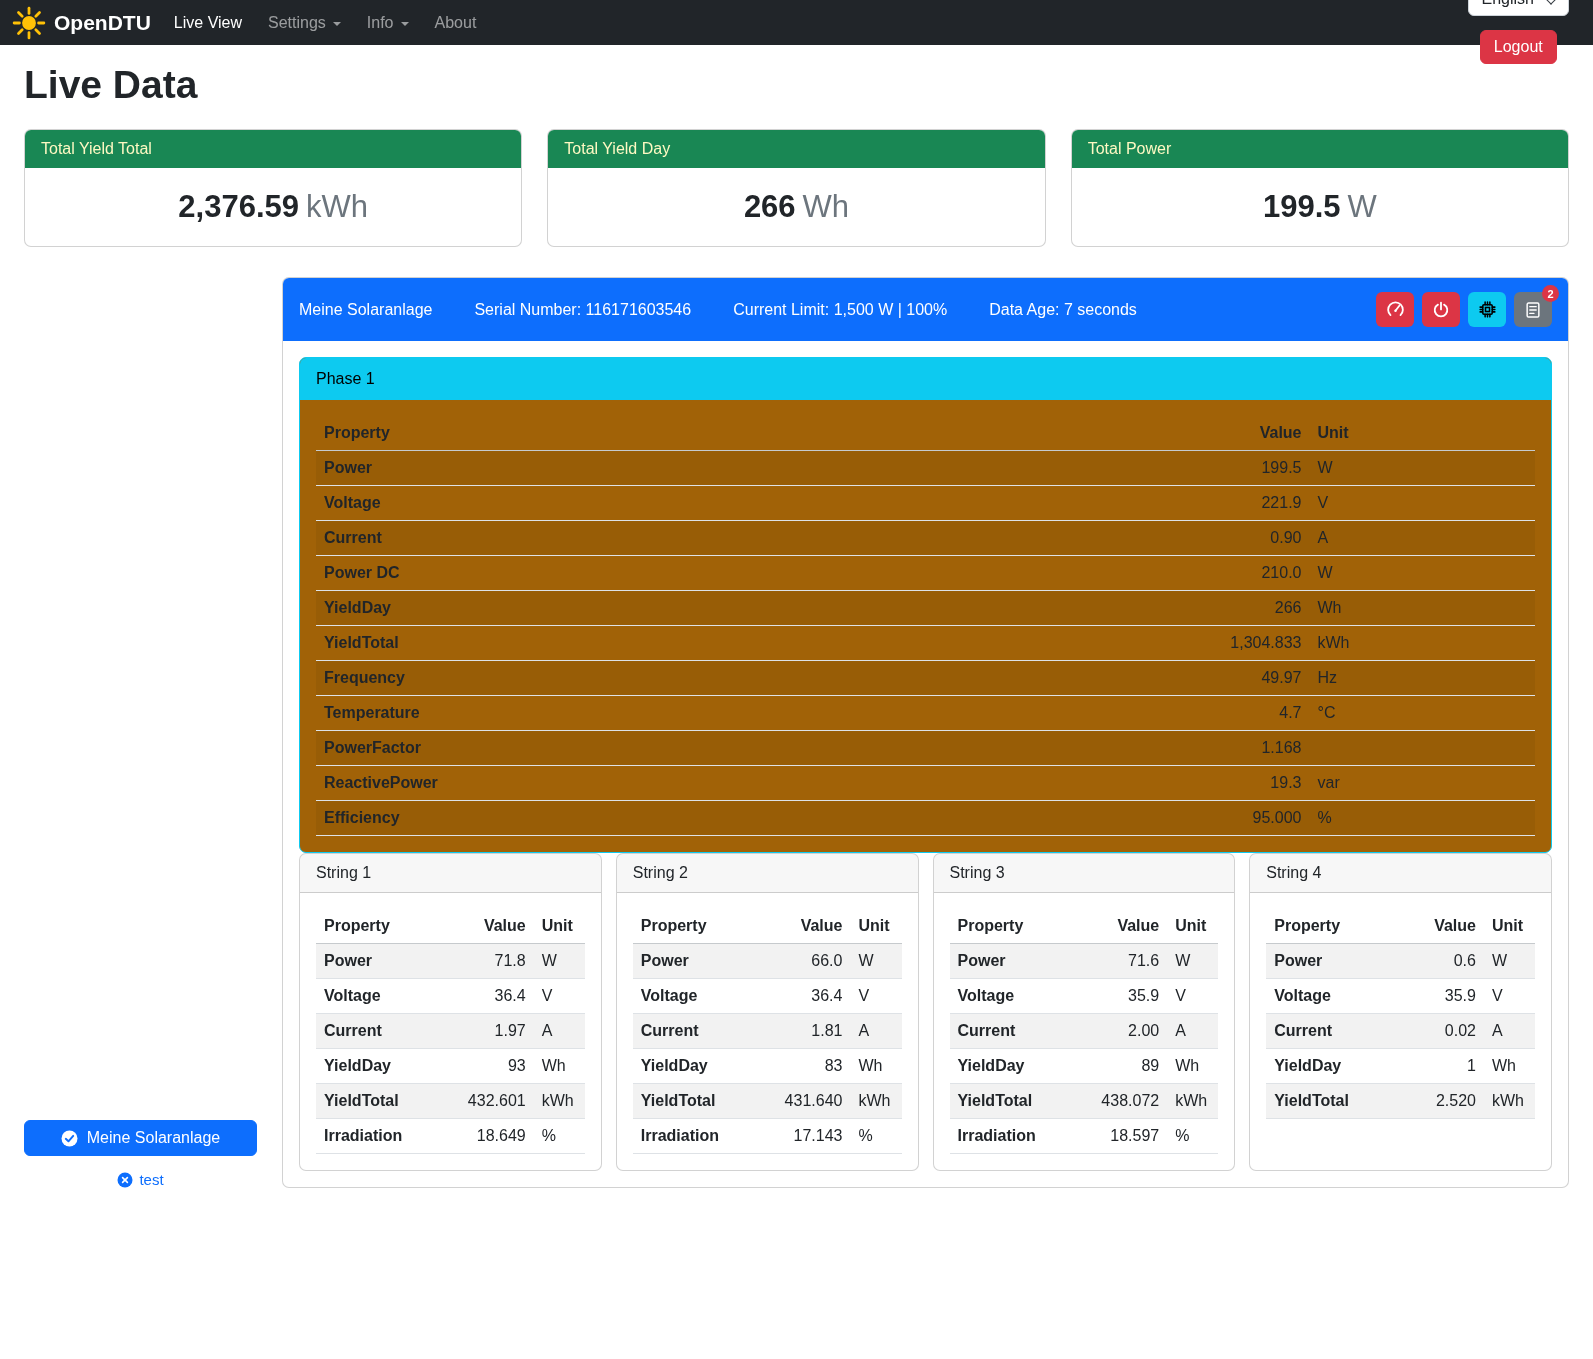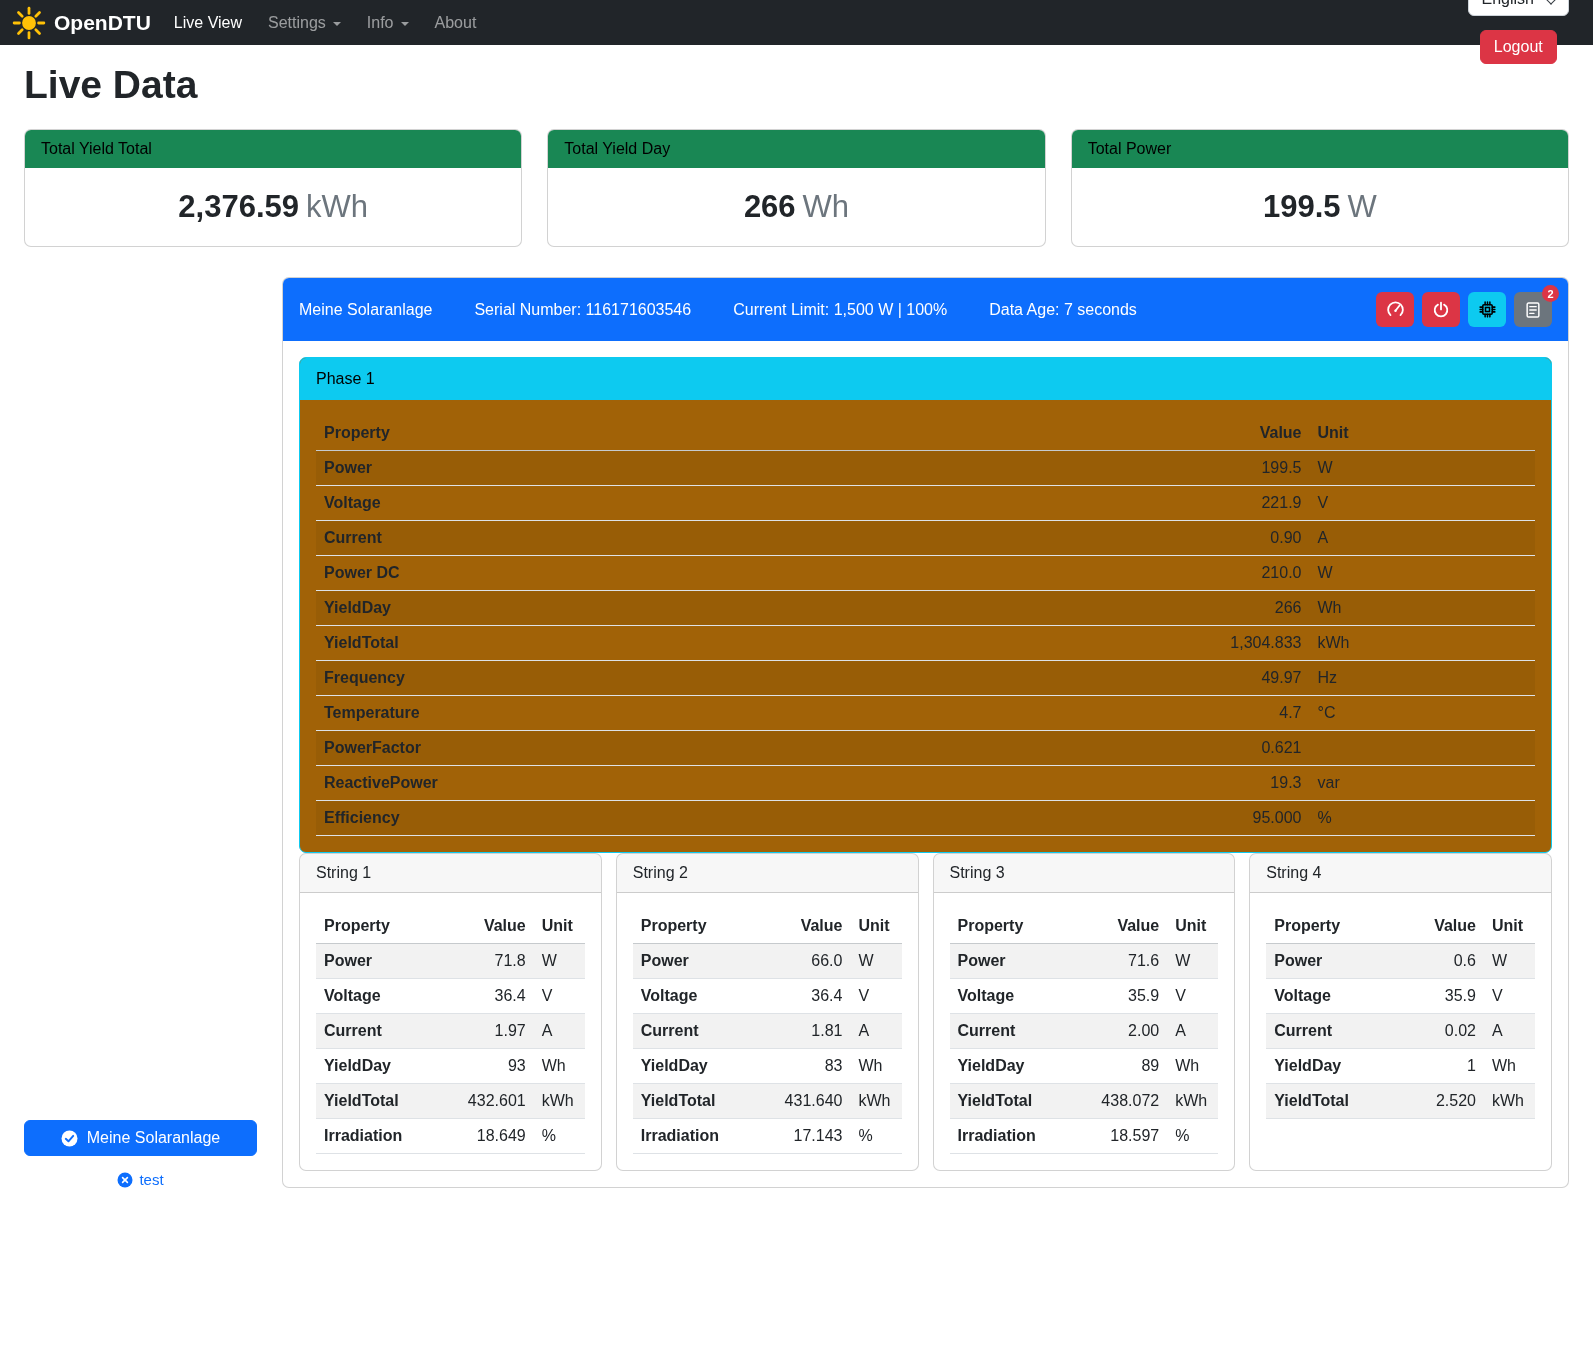--- a/index.html
+++ b/index.html
@@ -42,21 +42,21 @@
     padding: 7px 13px; border-radius: 6px; cursor: pointer;
   }
 
   
   .container { padding: 0 24px 24px; }
   .page-title { font-size: 39px; font-weight: 700; margin: 18px 0 22px; }
 
   
   .summary-row { display: grid; grid-template-columns: repeat(3, 1fr); gap: 25px; margin-bottom: 30px; }
   .card { border: 1px solid rgba(0,0,0,.175); border-radius: 7px; background: #fff; overflow: hidden; }
-  .card-header-success { background: #198754; color: #000000; padding: 10px 16px; }
+  .card-header-success { background: #198754; color: #fef9c3; padding: 10px 16px; }
   .summary-body { padding: 21px 16px; text-align: center; font-size: 31px; }
   .summary-value { font-weight: 700; }
   .summary-unit { color: #6c757d; margin-left: 7px; }
 
   
   .main-row { display: flex; align-items: flex-end; gap: 25px; }
   .inv-list { width: 233px; flex: none; }
   .inv-select-btn {
     width: 100%; display: flex; align-items: center; justify-content: center; gap: 9px;
     background: #0d6efd; border: 1px solid #0d6efd; color: #fff;
@@ -288,21 +288,21 @@
                   </tr>
 
                   <tr>
                     <td class="prop">Temperature</td>
                     <td class="col-value">4.7</td>
                     <td>°C</td>
                   </tr>
 
                   <tr>
                     <td class="prop">PowerFactor</td>
-                    <td class="col-value">0.621</td>
+                    <td class="col-value">1.168</td>
                     <td></td>
                   </tr>
 
                   <tr>
                     <td class="prop">ReactivePower</td>
                     <td class="col-value">19.3</td>
                     <td>var</td>
                   </tr>
 
                   <tr>

